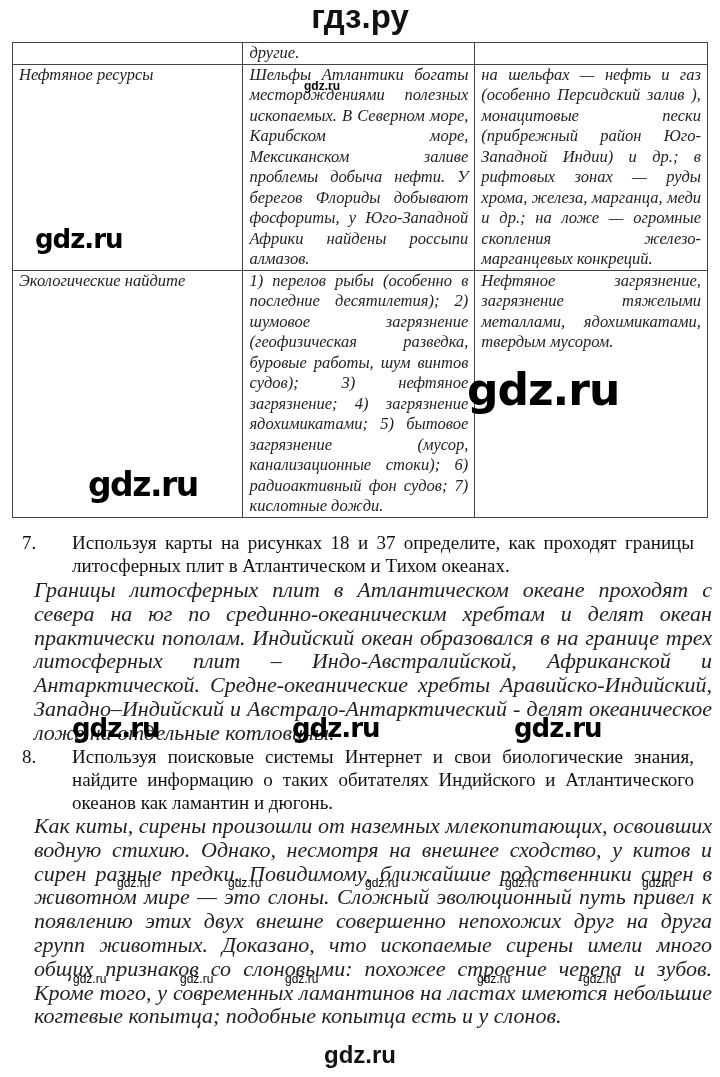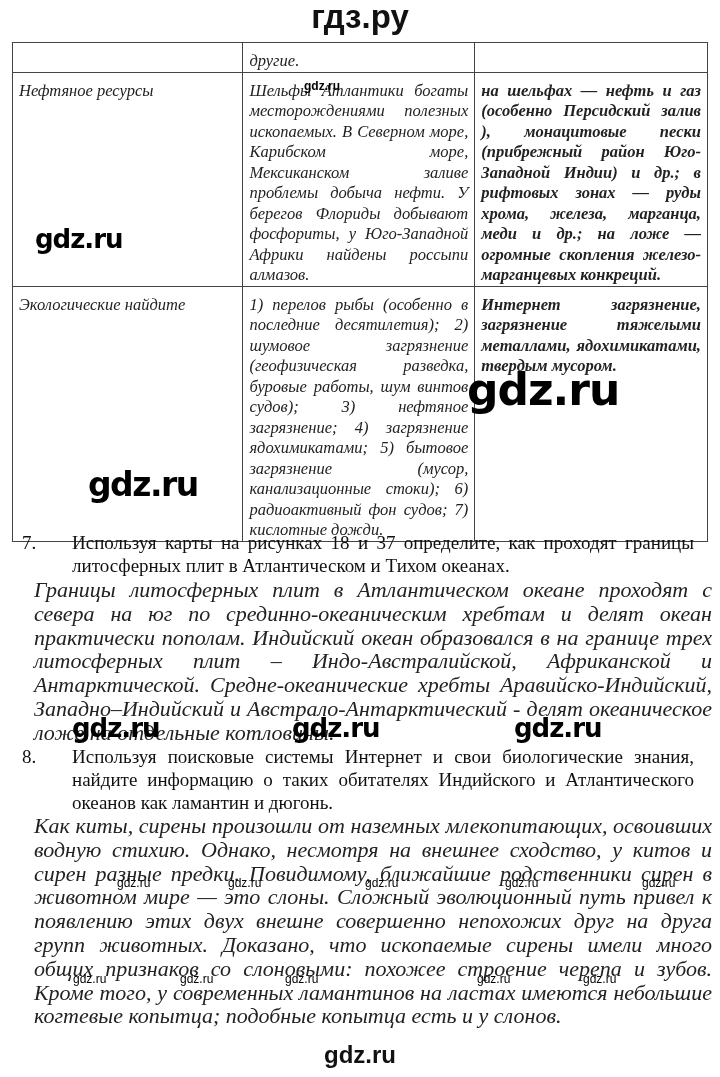--- a/index.html
+++ b/index.html
@@ -49,25 +49,25 @@
       border-collapse: collapse;
       font-family: "Liberation Serif", serif;
       font-style: italic;
       font-size: 16.5px;
       line-height: 20.5px;
       color: #222;
     }
     .data-table td {
       border: 1.5px solid #444;
       vertical-align: top;
-      padding: 8px 6px 0 6px;
+      padding: 0 6px 0 6px;
     }
     .data-table td.c1 { width: 219px; }
     .data-table td.c2 { width: 220px; text-align: justify; }
-    .data-table td.c3 { width: 221px; text-align: justify; font-weight: bold; }
+    .data-table td.c3 { width: 221px; text-align: justify; }
     .row-0 td { height: 20px; }
     .row-1 td { height: 199px; }
     .row-2 td { height: 242px; }
 
     
     .q {
       position: absolute;
       left: 48px;
       width: 646px;
       font-family: "Liberation Serif", serif;
@@ -124,21 +124,21 @@
     <td class="c3"></td>
   </tr>
   <tr class="row-1">
     <td class="c1">Нефтяное ресурсы</td>
     <td class="c2">Шельфы Атлантики богаты месторождениями полезных ископаемых. В Северном море, Карибском море, Мексиканском заливе проблемы добыча нефти. У берегов Флориды добывают фосфориты, у Юго-Западной Африки найдены россыпи алмазов.</td>
     <td class="c3">на шельфах — нефть и газ (особенно Персидский залив ), монацитовые пески (прибрежный район Юго-Западной Индии) и др.; в рифтовых зонах — руды хрома, железа, марганца, меди и др.; на ложе — огромные скопления железо-марганцевых конкреций.</td>
   </tr>
   <tr class="row-2">
     <td class="c1">Экологические найдите</td>
     <td class="c2">1) перелов рыбы (особенно в последние десятилетия); 2) шумовое загрязнение (геофизическая разведка, буровые работы, шум винтов судов); 3) нефтяное загрязнение; 4) загрязнение ядохимикатами; 5) бытовое загрязнение (мусор, канализационные стоки); 6) радиоактивный фон судов; 7) кислотные дожди.</td>
-    <td class="c3">Интернет загрязнение, загрязнение тяжелыми металлами, ядохимикатами, твердым мусором.</td>
+    <td class="c3">Нефтяное загрязнение, загрязнение тяжелыми металлами, ядохимикатами, твердым мусором.</td>
   </tr>
 </tbody>
   </table>
 
 <div class="q" style="top:531px;">
   <span class="num">7.</span>
   <div class="body">Используя карты на рисунках 18 и 37 определите, как проходят границы литосферных плит в Атлантическом и Тихом океанах.</div>
 </div>
 <div class="a" style="top:578px;">Границы литосферных плит в Атлантическом океане проходят с севера на юг по срединно-океаническим хребтам и делят океан практически пополам. Индийский океан образовался в на границе трех литосферных плит – Индо-Австралийской, Африканской и Антарктической. Средне-океанические хребты Аравийско-Индийский, Западно–Индийский и Австрало-Антарктический - делят океаническое ложе на отдельные котловины.</div>
 

